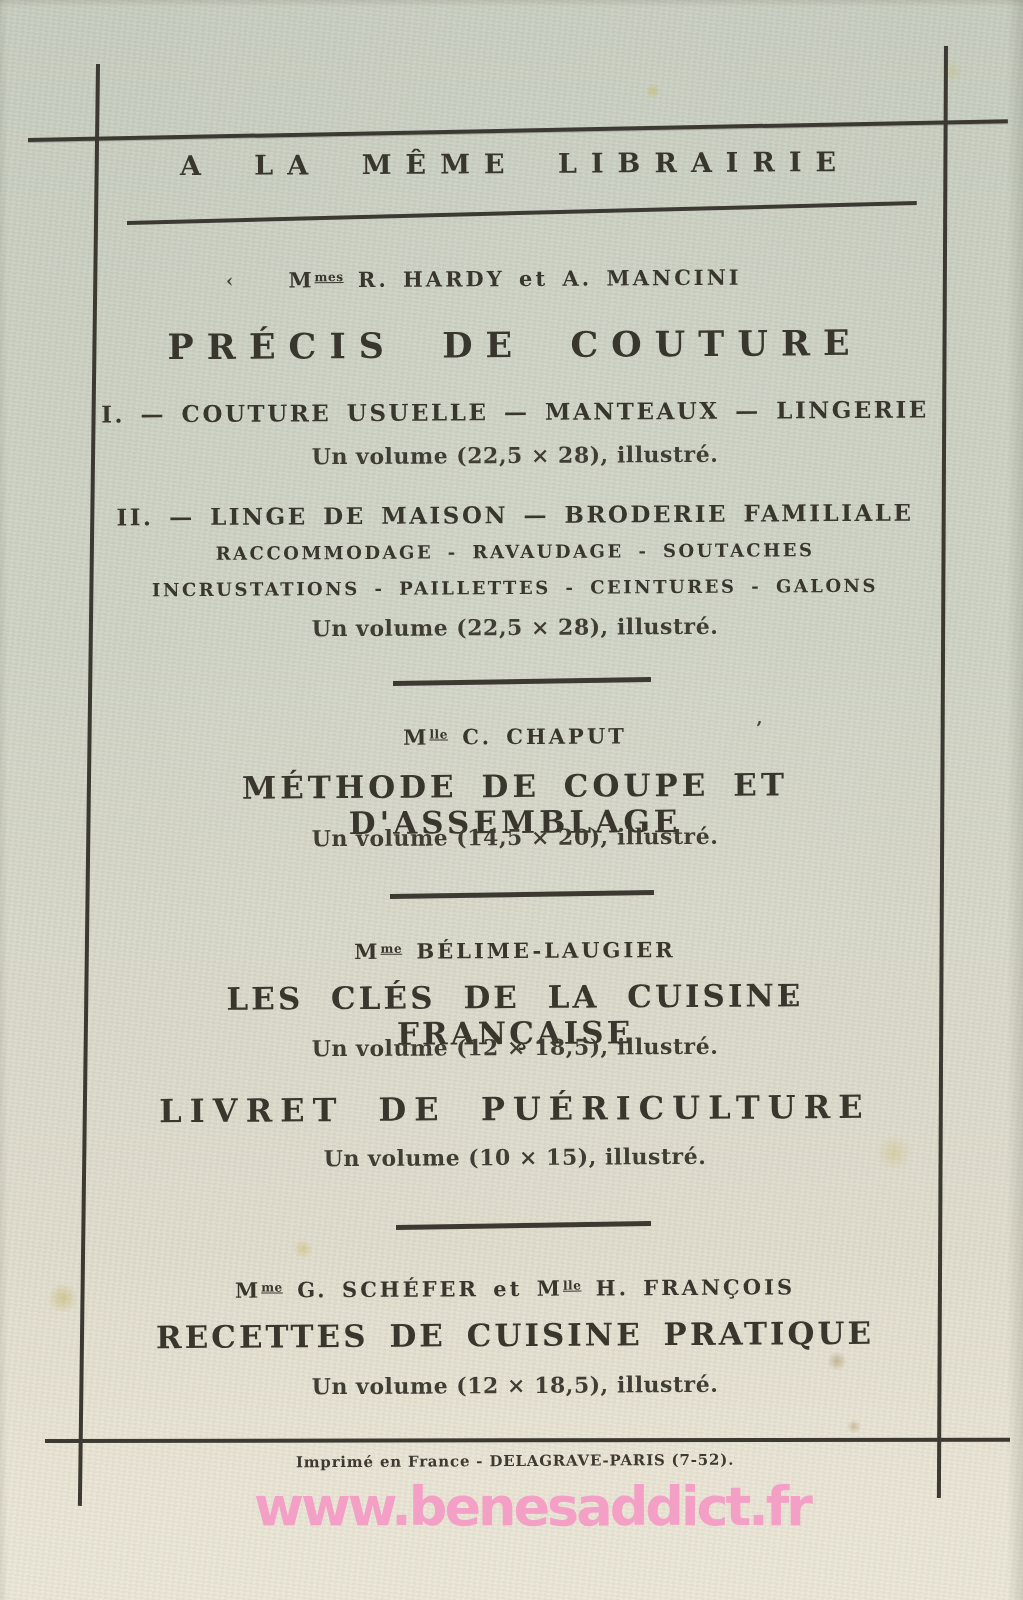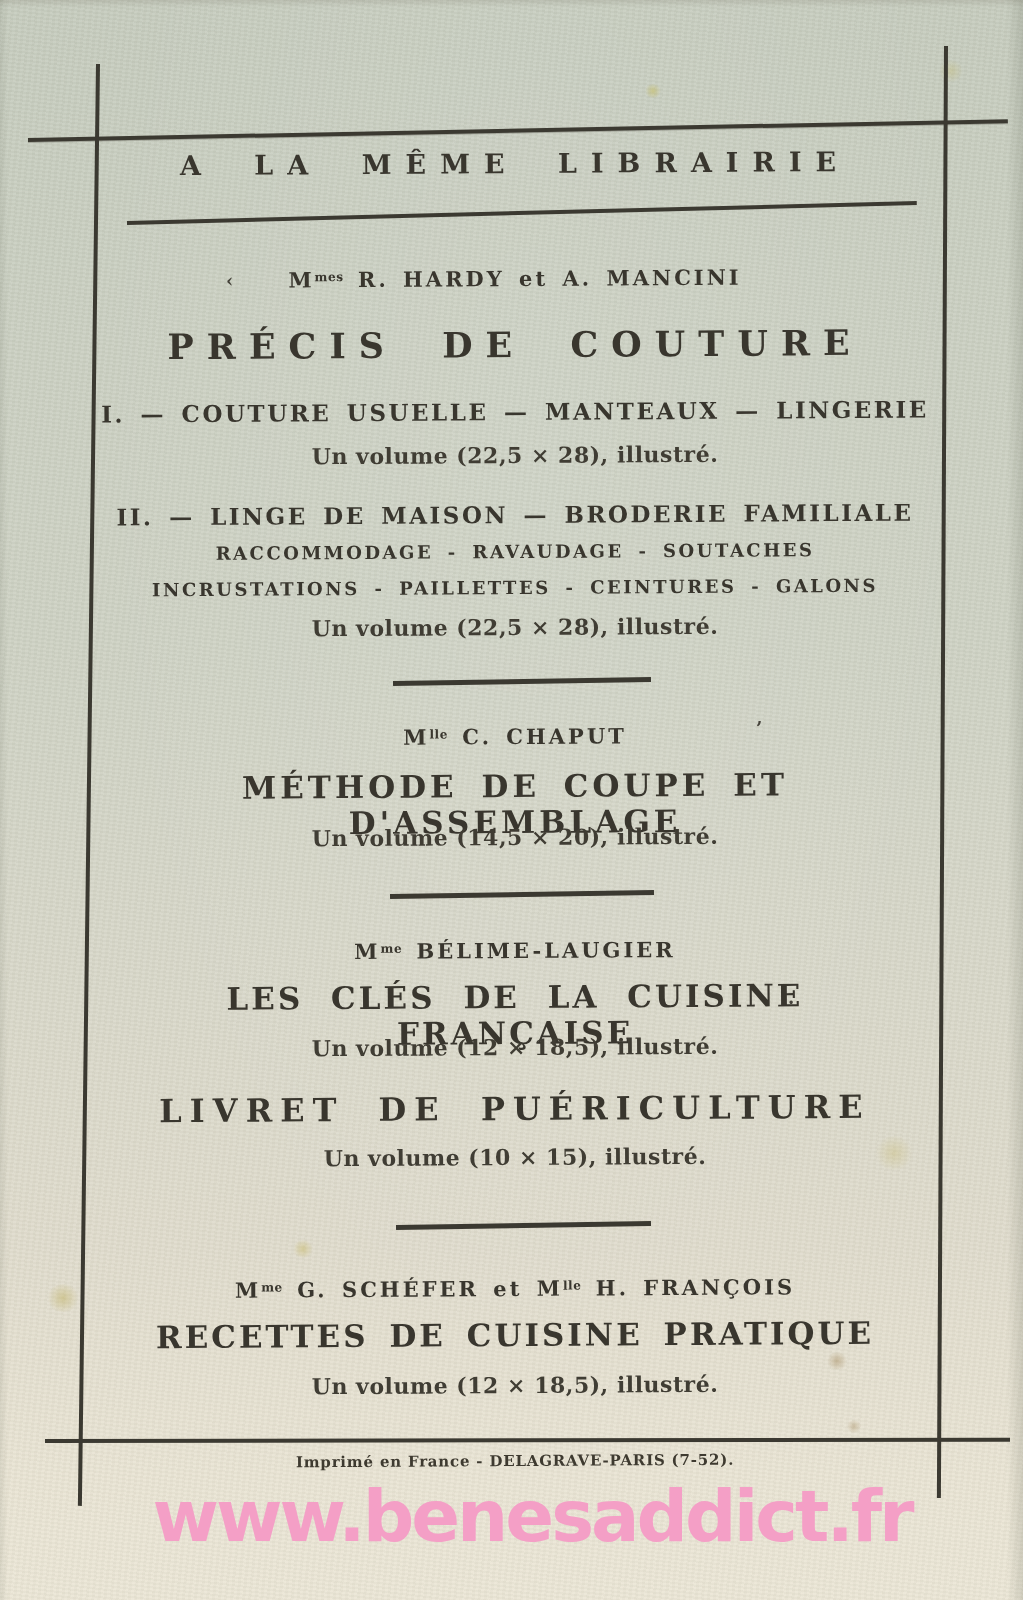--- a/index.html
+++ b/index.html
@@ -53,34 +53,34 @@
   .v-right{left:944px;top:46px;width:4px;height:1452px;transform:rotate(0.28deg);transform-origin:top center;}
   .h-bottom{left:45px;top:1439px;width:965px;height:4px;transform:rotate(-0.08deg);transform-origin:left center;}
 
   .divider{position:absolute;height:5px;background:#3b3931;transform:rotate(-0.9deg);}
 
   
   .txt{position:absolute;left:100px;width:830px;text-align:center;color:var(--ink,#39362e);
     transform:rotate(-0.35deg);}
   .t-header{font-size:27px;font-weight:bold;letter-spacing:14px;word-spacing:16px;}
   .t-author{font-size:21px;font-weight:bold;letter-spacing:3px;word-spacing:4px;}
-  .t-author sup{font-size:58%;vertical-align:0.5em;letter-spacing:0.5px;}
+  .t-author sup{font-size:58%;vertical-align:0.5em;letter-spacing:0.5px;text-decoration:underline;}
   .t-big1{font-size:35px;font-weight:bold;letter-spacing:13px;word-spacing:20px;}
   .t-tome{font-size:23px;font-weight:bold;letter-spacing:2.5px;word-spacing:5px;}
   .t-topics{font-size:18px;font-weight:bold;letter-spacing:2.5px;word-spacing:6px;}
   .t-vol{font-size:22px;font-weight:bold;letter-spacing:0.5px;color:#403d34;}
   .t-big2{font-size:31px;font-weight:bold;letter-spacing:4px;word-spacing:9px;}
   .t-big2b{font-size:31px;font-weight:bold;letter-spacing:3px;word-spacing:14px;}
   .t-big3{font-size:32px;font-weight:bold;letter-spacing:8px;word-spacing:15px;}
   .t-big4{font-size:31px;font-weight:bold;letter-spacing:3px;word-spacing:7px;}
   .t-imprint{font-size:15px;font-weight:bold;letter-spacing:0.8px;color:#3e3a30;}
   .t-watermark{
     left:108px;width:848px;top:1480px;
     font-family:"DejaVu Sans", sans-serif;
-    font-size:72px;font-weight:bold;letter-spacing:-3px;
+    font-size:54px;font-weight:bold;letter-spacing:-3px;
     color:var(--pink,#f49fc6);transform:none;line-height:1;
   }
   .artifact{position:absolute;color:#45423a;font-size:18px;font-weight:bold;}
 </style>
 </head>
 <body>
 
 <div class="page">
   <div class="grain"></div>
   <div class="edge-right"></div>

